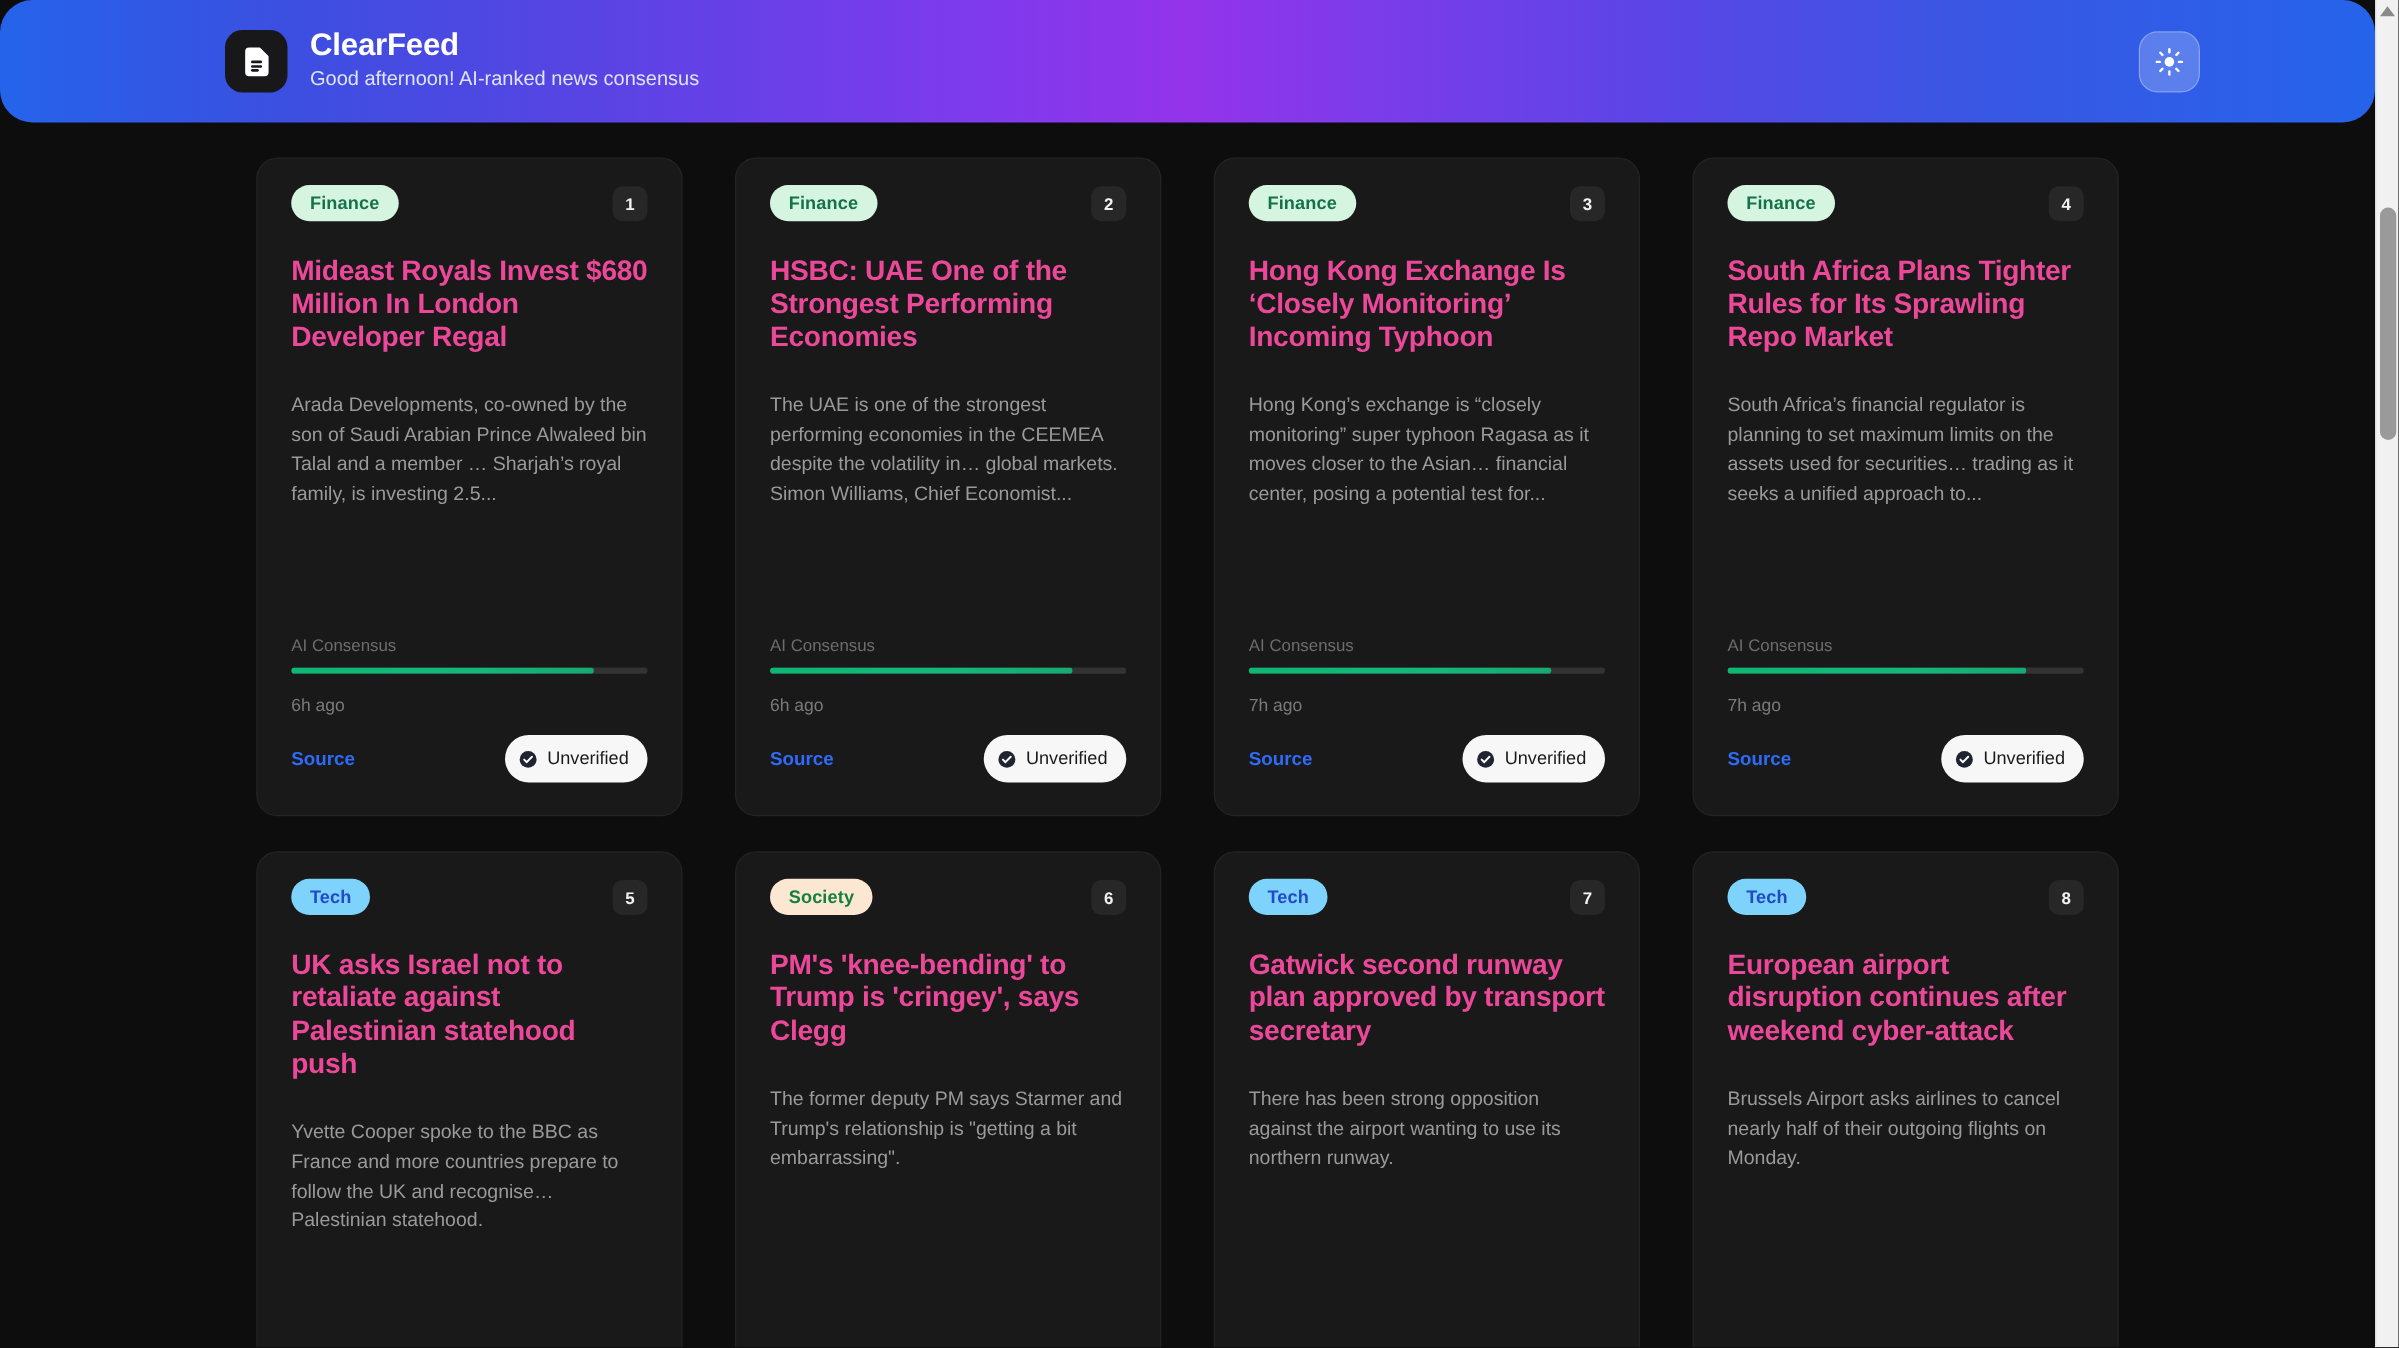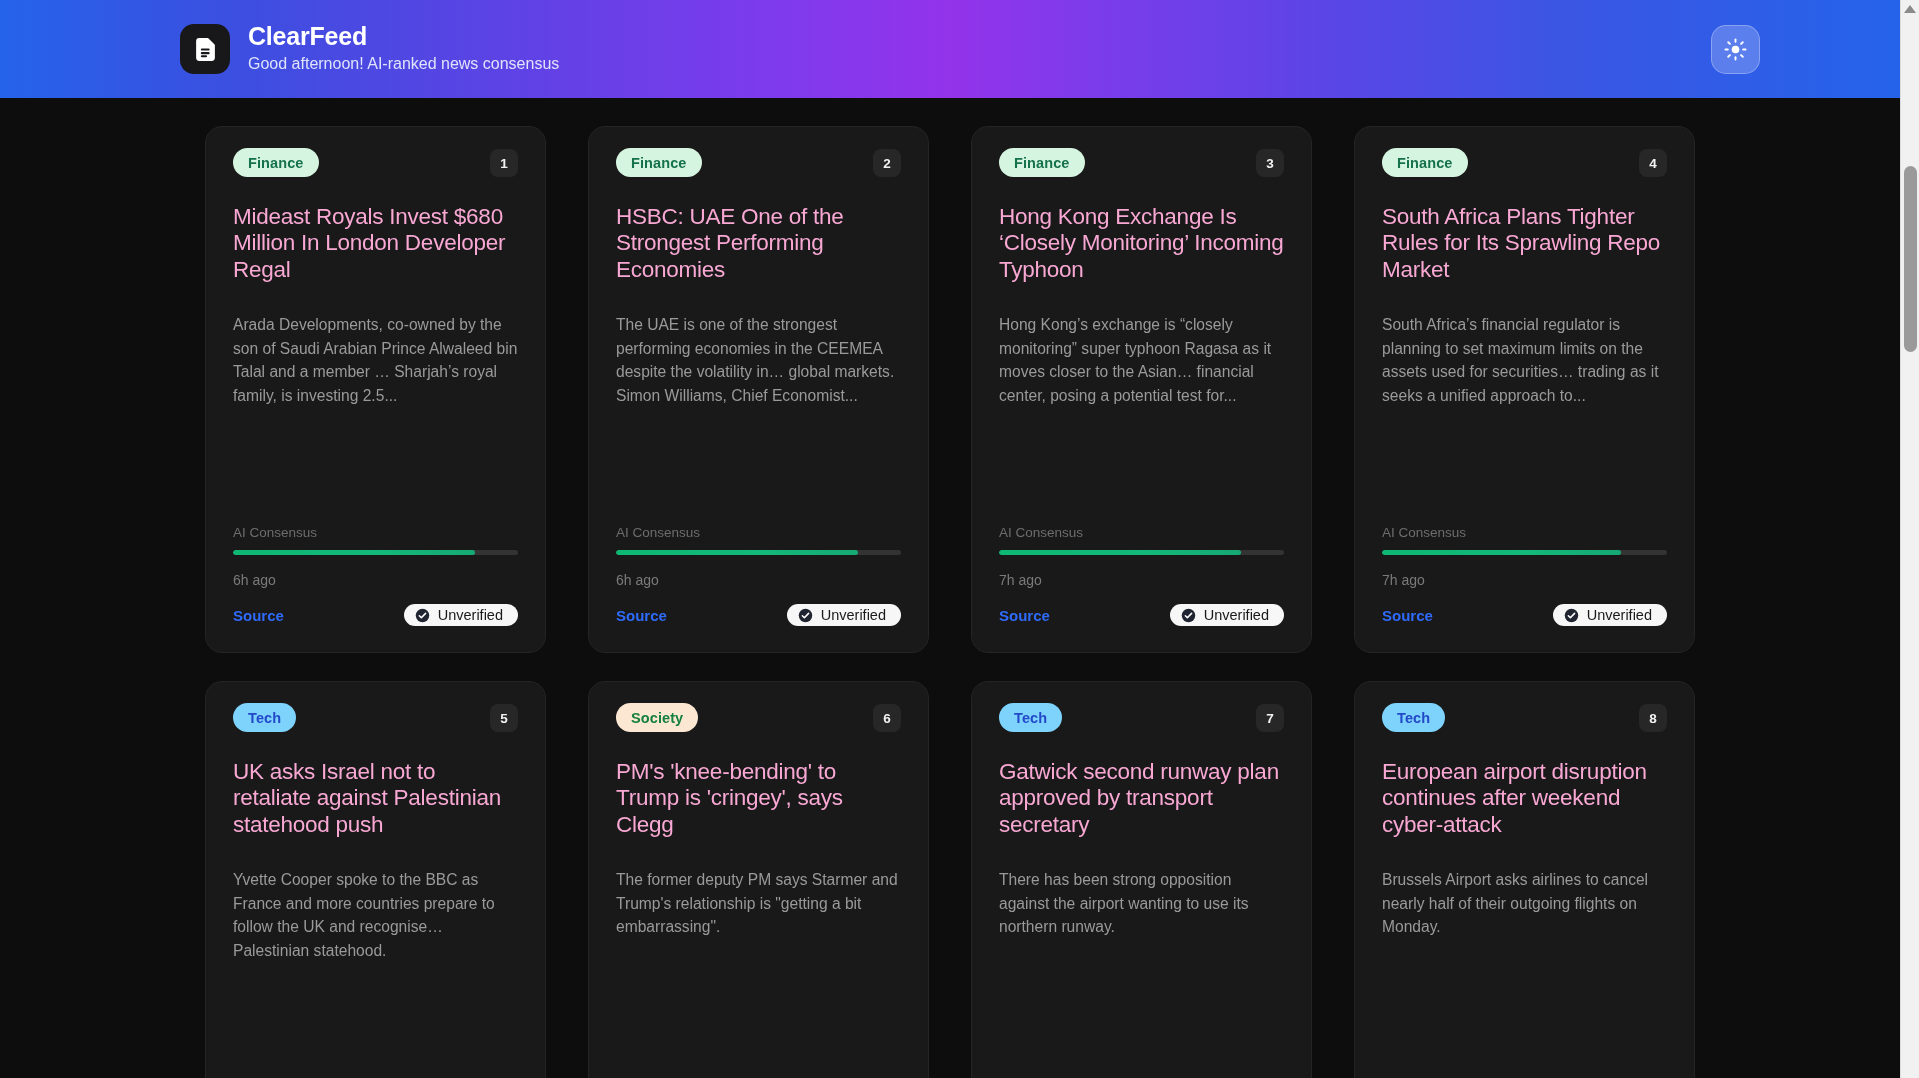--- a/index.html
+++ b/index.html
@@ -32,20 +32,21 @@
         #5b43e4 26%,
         #7c3bed 40%,
         #9333ea 50%,
         #7b3cea 58%,
         #5a45e6 70%,
         #3b56e3 82%,
         #2563eb 100%);
     display: flex;
     align-items: center;
     padding: 0 36px 0 180px;
+    border-radius: 26px;
   }
 
   .brand-block { display: flex; align-items: center; gap: 18px; }
 
   .brand-logo {
     width: 50px; height: 50px;
     background: #18181b;
     border-radius: 14px;
     display: flex; align-items: center; justify-content: center;
     flex: none;
@@ -137,22 +138,22 @@
     font-size: 13.5px;
     font-weight: 700;
     display: flex; align-items: center; justify-content: center;
     flex: none;
     margin-top: 1px;
   }
 
   .card-title {
     font-size: 22.5px;
     line-height: 1.17;
-    font-weight: 400;
-    color: #f9a8d4;
+    font-weight: 700;
+    color: #ec4899;
     letter-spacing: -0.25px;
     margin-bottom: 30px;
     min-height: 79px;
     word-break: break-word;
     hyphens: auto;
   }
 
   .card-summary {
     font-size: 15.6px;
     line-height: 1.52;
@@ -197,21 +198,21 @@
     font-size: 15px;
     font-weight: 600;
     color: #2f6bfb;
     text-decoration: none;
     cursor: pointer;
   }
   .verify-pill {
     display: inline-flex;
     align-items: center;
     gap: 8px;
-    height: 22px;
+    height: 38px;
     padding: 0 15px 0 11px;
     border-radius: 999px;
     background: #f7f7f7;
     color: #1a1a1a;
     font-size: 14.5px;
     font-weight: 500;
     white-space: nowrap;
     cursor: pointer;
   }
   .verify-pill svg { width: 15px; height: 15px; display: block; flex: none; }

